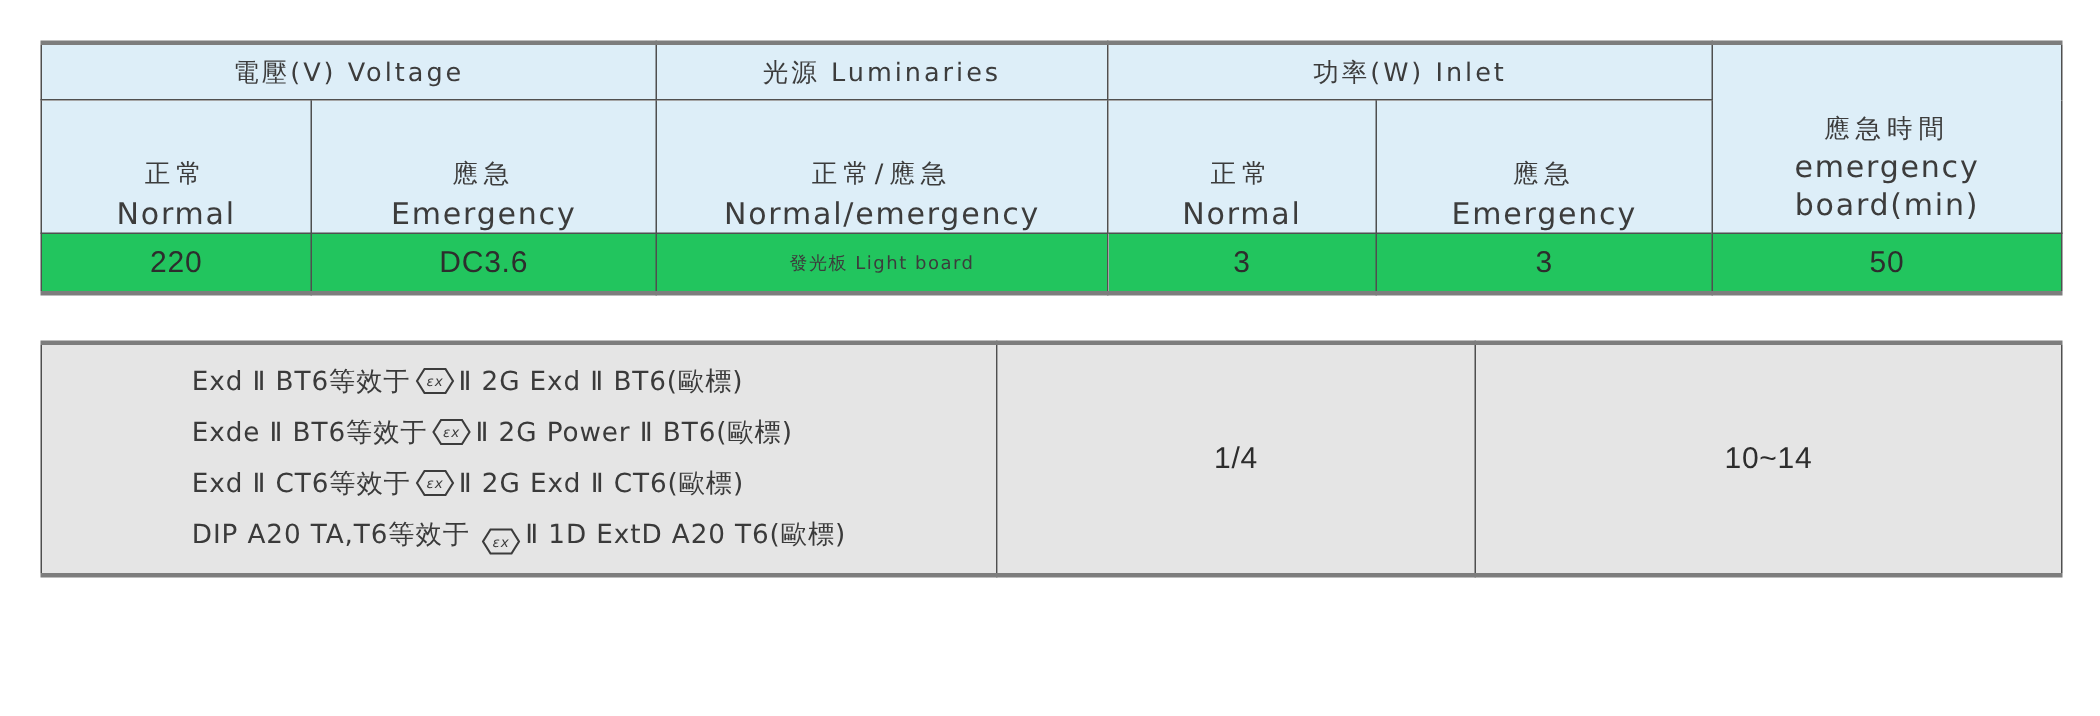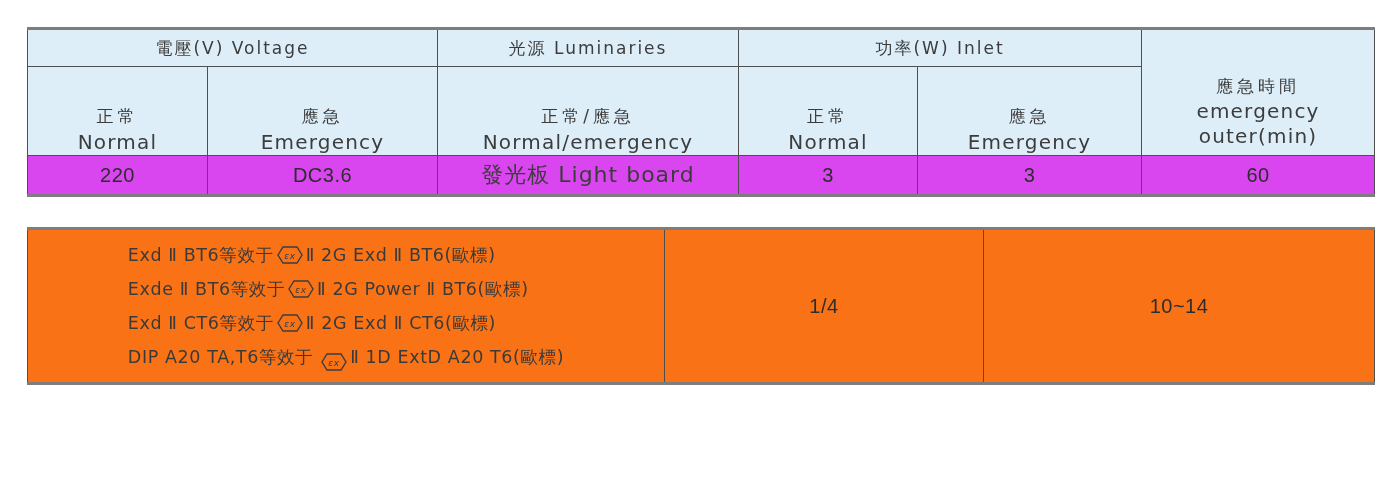--- a/index.html
+++ b/index.html
@@ -28,31 +28,31 @@
     overflow:hidden;
   }
   
   table{ border:1px solid #8a8a8a; border-top:3px solid #7d7d7d; border-bottom:3px solid #7d7d7d; }
 
   .hdr{ background:#ddeef8; }
   .zh{ letter-spacing:4px; font-size:17px; line-height:26px;margin-top:36px; }
   .en{ letter-spacing:1.2px; font-size:20px; line-height:26px; }
   .grouphdr{ font-size:17px; letter-spacing:2px; height:36px; }
   .subrow td{ height:72px; }
-  .datarow td{ height:38px; background:#d946ef; }
+  .datarow td{ height:38px; background:#22c55e; }
   .val{
     font-family:"Liberation Sans", sans-serif;
     font-size:20px;
     color:#2d2d2d;
     letter-spacing:0.5px;
   }
   .timehdr .en{ line-height:25px; }
 
   #exmark-table .hdr td{ height:66px; }
-  #exmark-table .databody td{ height:152px; background:#f97316; vertical-align:middle; }
+  #exmark-table .databody td{ height:152px; background:#e5e5e5; vertical-align:middle; }
 
   .exlines{
     width:fit-content;
     margin:0 auto;
     text-align:left;
     font-size:17.5px;
     letter-spacing:0.6px;
     color:#3a3a3a;
   }
   .ex-line{ line-height:34px; white-space:nowrap; }
@@ -82,21 +82,21 @@
       <col style="width:233px">
   </colgroup>
   <tbody>
     <tr>
       <td class="hdr grouphdr" colspan="2">電壓(V) Voltage</td>
       <td class="hdr grouphdr">光源 Luminaries</td>
       <td class="hdr grouphdr" colspan="2">功率(W) Inlet</td>
       <td class="hdr timehdr" rowspan="2">
         <div class="zh">應急時間</div>
         <div class="en">emergency</div>
-        <div class="en">outer(min)</div>
+        <div class="en">board(min)</div>
       </td>
     </tr>
     <tr class="subrow">
       <td class="hdr">
         <div class="zh">正常</div>
         <div class="en">Normal</div>
       </td>
       <td class="hdr">
         <div class="zh">應急</div>
         <div class="en">Emergency</div>
@@ -110,24 +110,24 @@
         <div class="en">Normal</div>
       </td>
       <td class="hdr">
         <div class="zh">應急</div>
         <div class="en">Emergency</div>
       </td>
     </tr>
     <tr class="datarow">
       <td class="val">220</td>
       <td class="val">DC3.6</td>
-      <td style="font-size:22px;letter-spacing:1px;">發光板  Light board</td>
+      <td style="font-size:12px;letter-spacing:1px;">發光板  Light board</td>
       <td class="val">3</td>
       <td class="val">3</td>
-      <td class="val">60</td>
+      <td class="val">50</td>
     </tr>
   </tbody>
 </table>
 
 <table id="exmark-table">
   <colgroup>
     <col style="width:637px">
       <col style="width:319px">
       <col style="width:391px">
   </colgroup>

